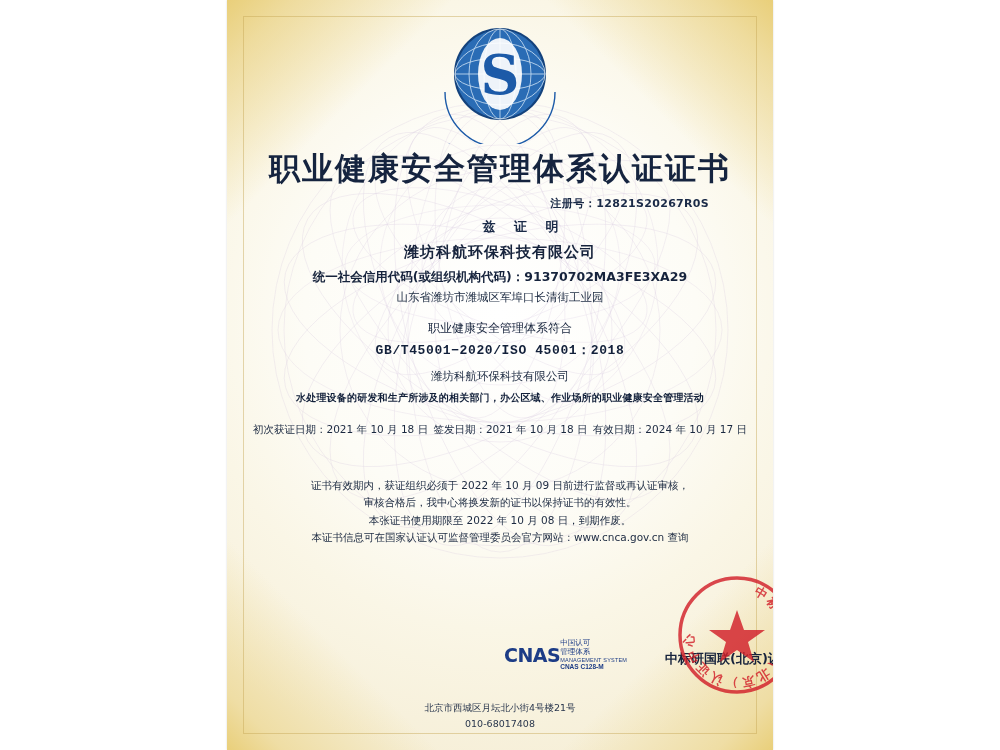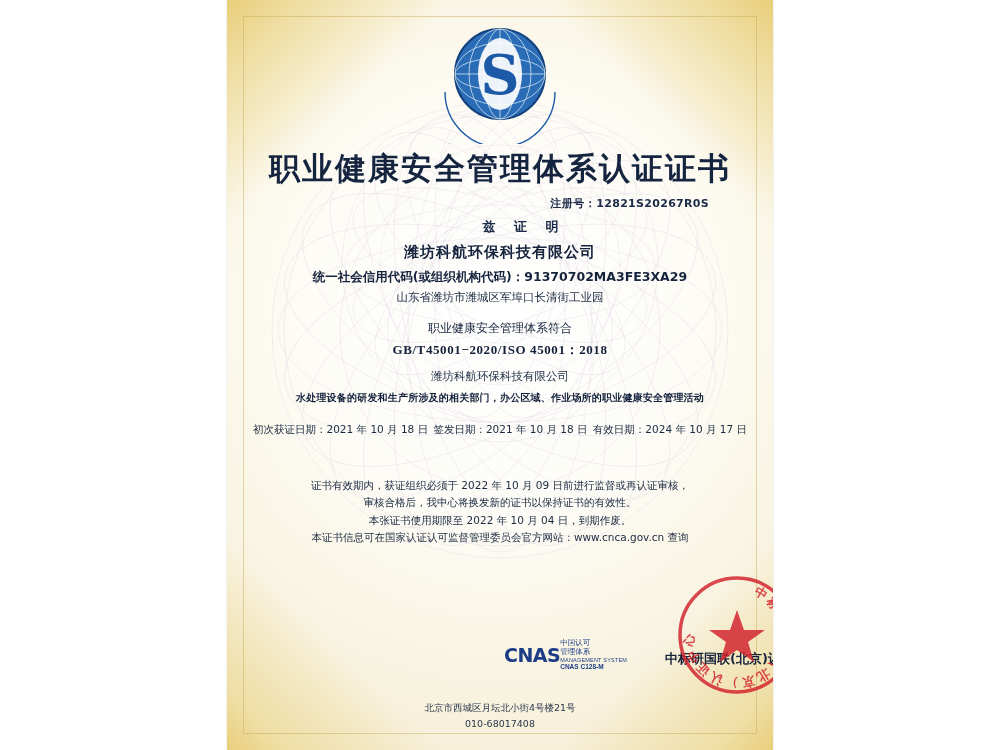--- a/index.html
+++ b/index.html
@@ -168,21 +168,21 @@
     text-align: center;
     font-family: "DejaVu Sans", sans-serif;
     font-size: 12px;
     color: #16233c;
   }
   .standard {
     position: absolute;
     left: 0; right: 0;
     top: 341px;
     text-align: center;
-    font-family: Liberation Serif, serif;
+    font-family: Liberation Mono, monospace;
     font-size: 13px;
     font-weight: bold;
     color: #12203a;
     letter-spacing: 0.6px;
   }
   .scope-label {
     position: absolute;
     left: 0; right: 0;
     top: 369px;
     text-align: center;
@@ -391,21 +391,21 @@
           <span>签发日期：</span><span>2021 年 10 月 18 日</span>
         </div>
         <div class="date-cell">
           <span>有效日期：</span><span>2024 年 10 月 17 日</span>
         </div>
       </div>
 
       <div class="notes">
         <div>证书有效期内，获证组织必须于 2022 年 10 月 09 日前进行监督或再认证审核，</div>
         <div>审核合格后，我中心将换发新的证书以保持证书的有效性。</div>
-        <div>本张证书使用期限至 2022 年 10 月 04 日，到期作废。</div>
+        <div>本张证书使用期限至 2022 年 10 月 08 日，到期作废。</div>
         <div>本证书信息可在国家认证认可监督管理委员会官方网站：www.cnca.gov.cn 查询</div>
       </div>
 
       <div class="cnas">
         <div class="cnas-mark">CNAS</div>
         <div class="cnas-text">
           <div class="cnas-cn">中国认可</div>
           <div class="cnas-cn">管理体系</div>
           <div class="cnas-en">MANAGEMENT SYSTEM</div>
           <div class="cnas-code">CNAS C128-M</div>

